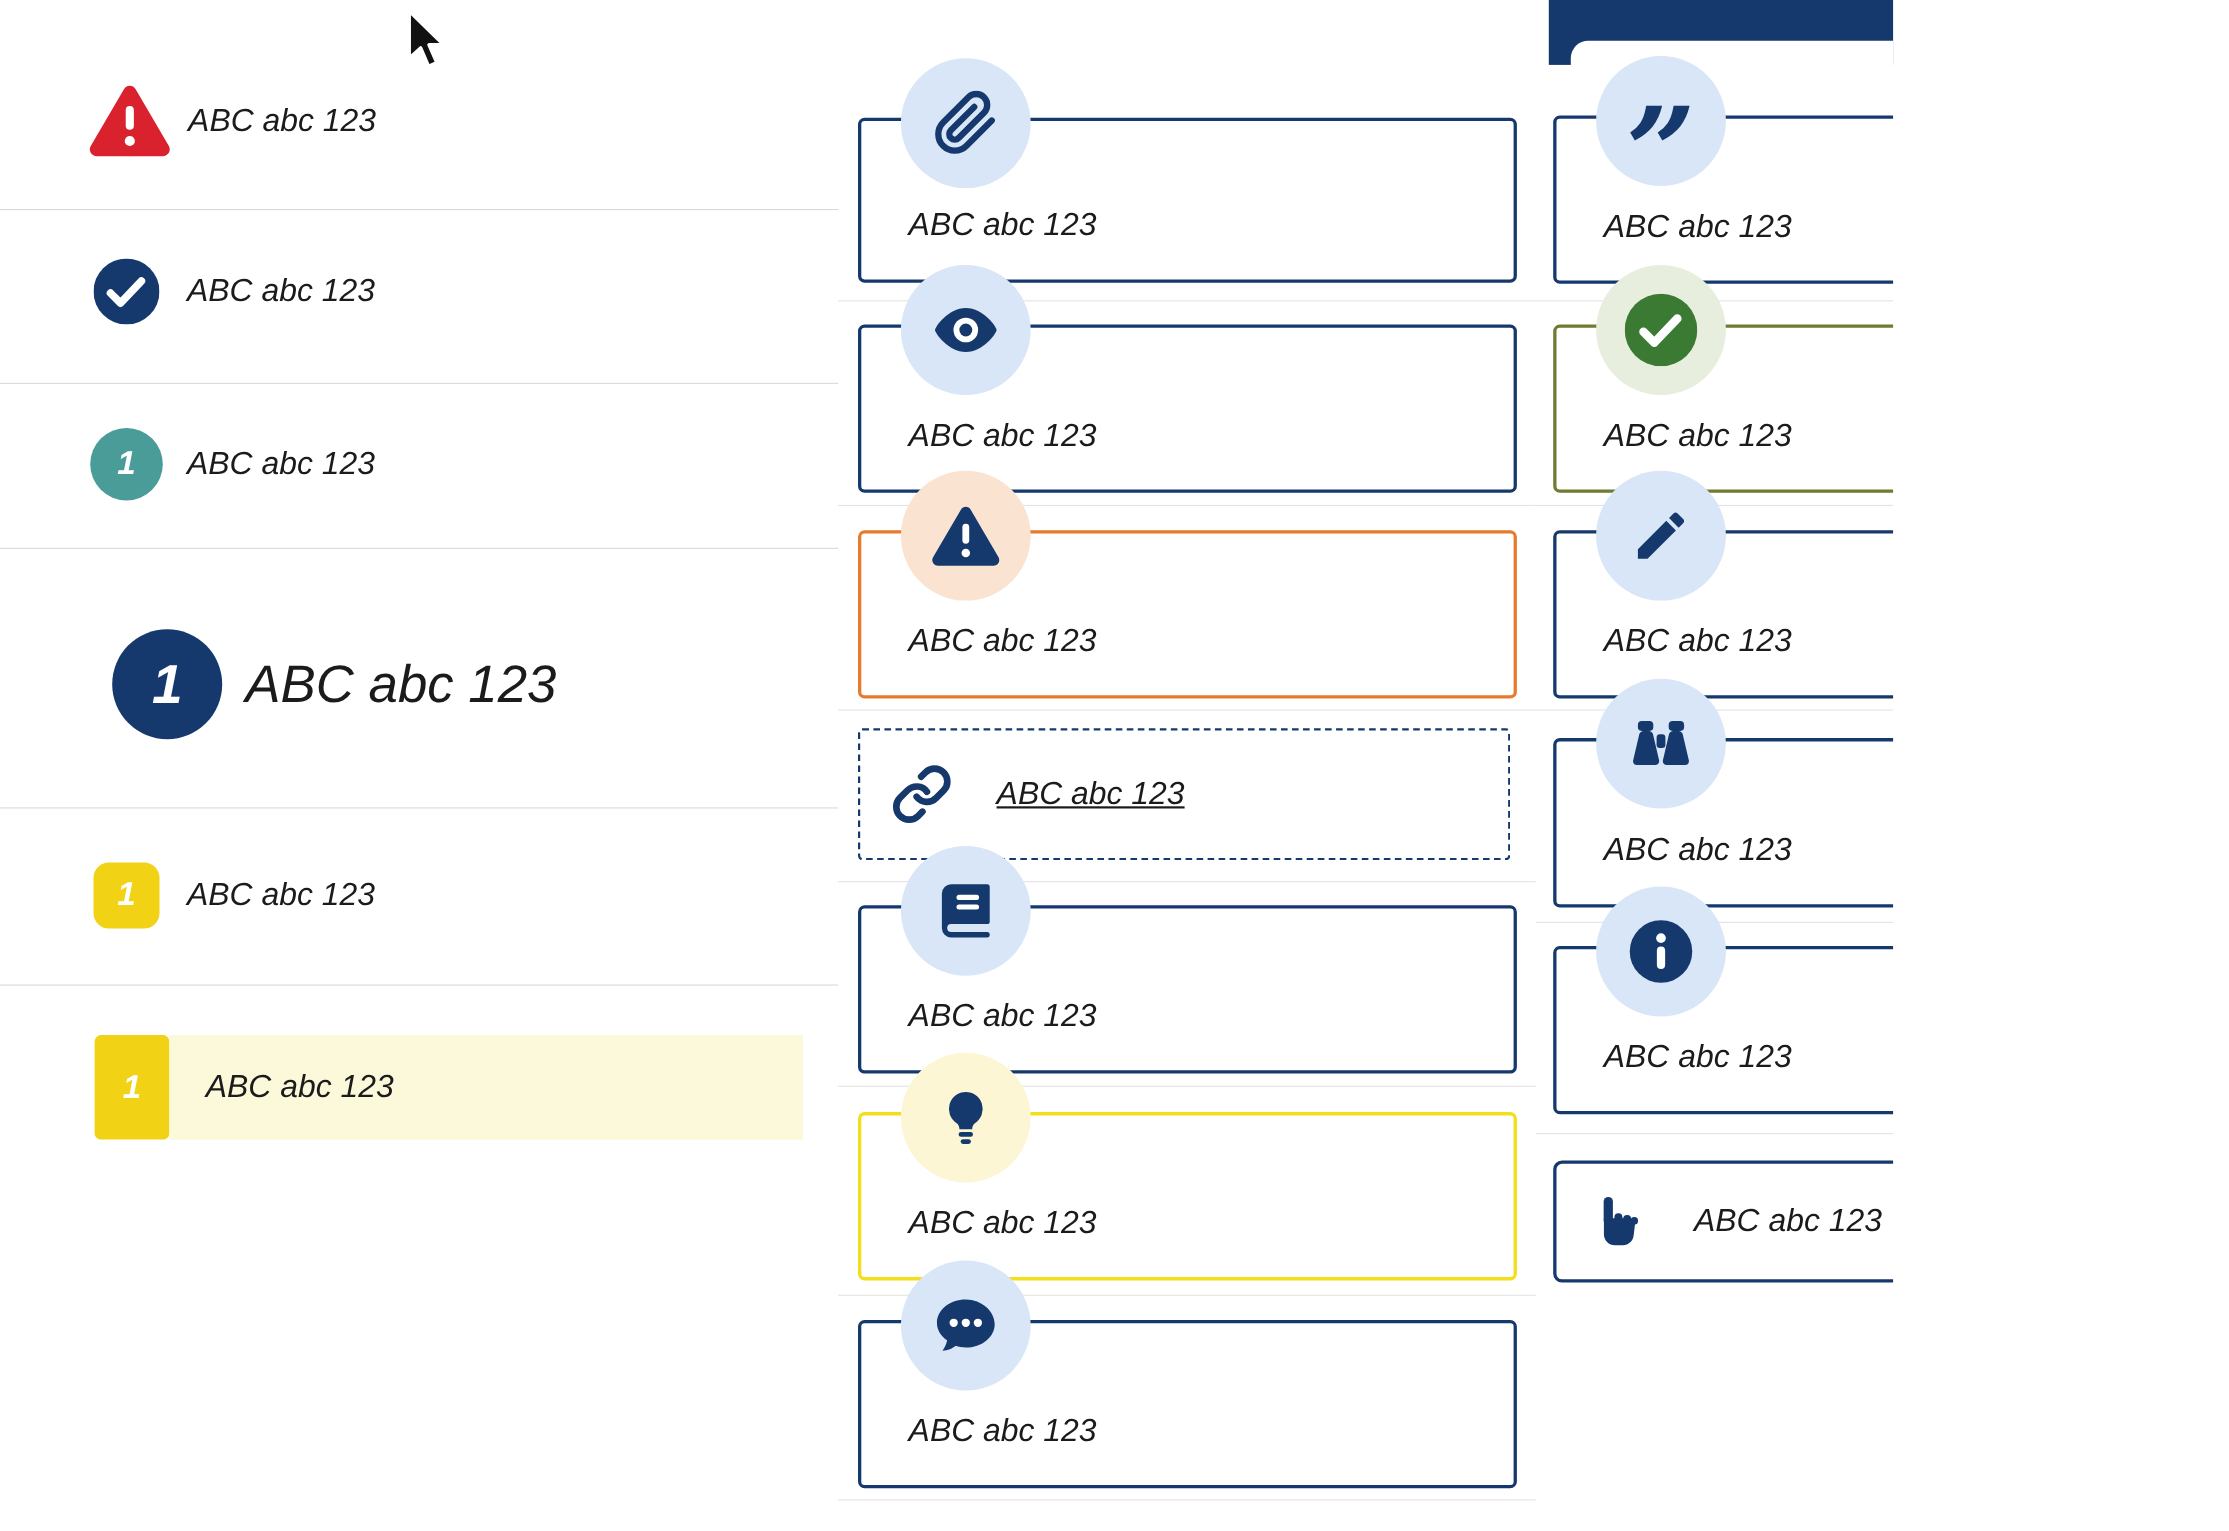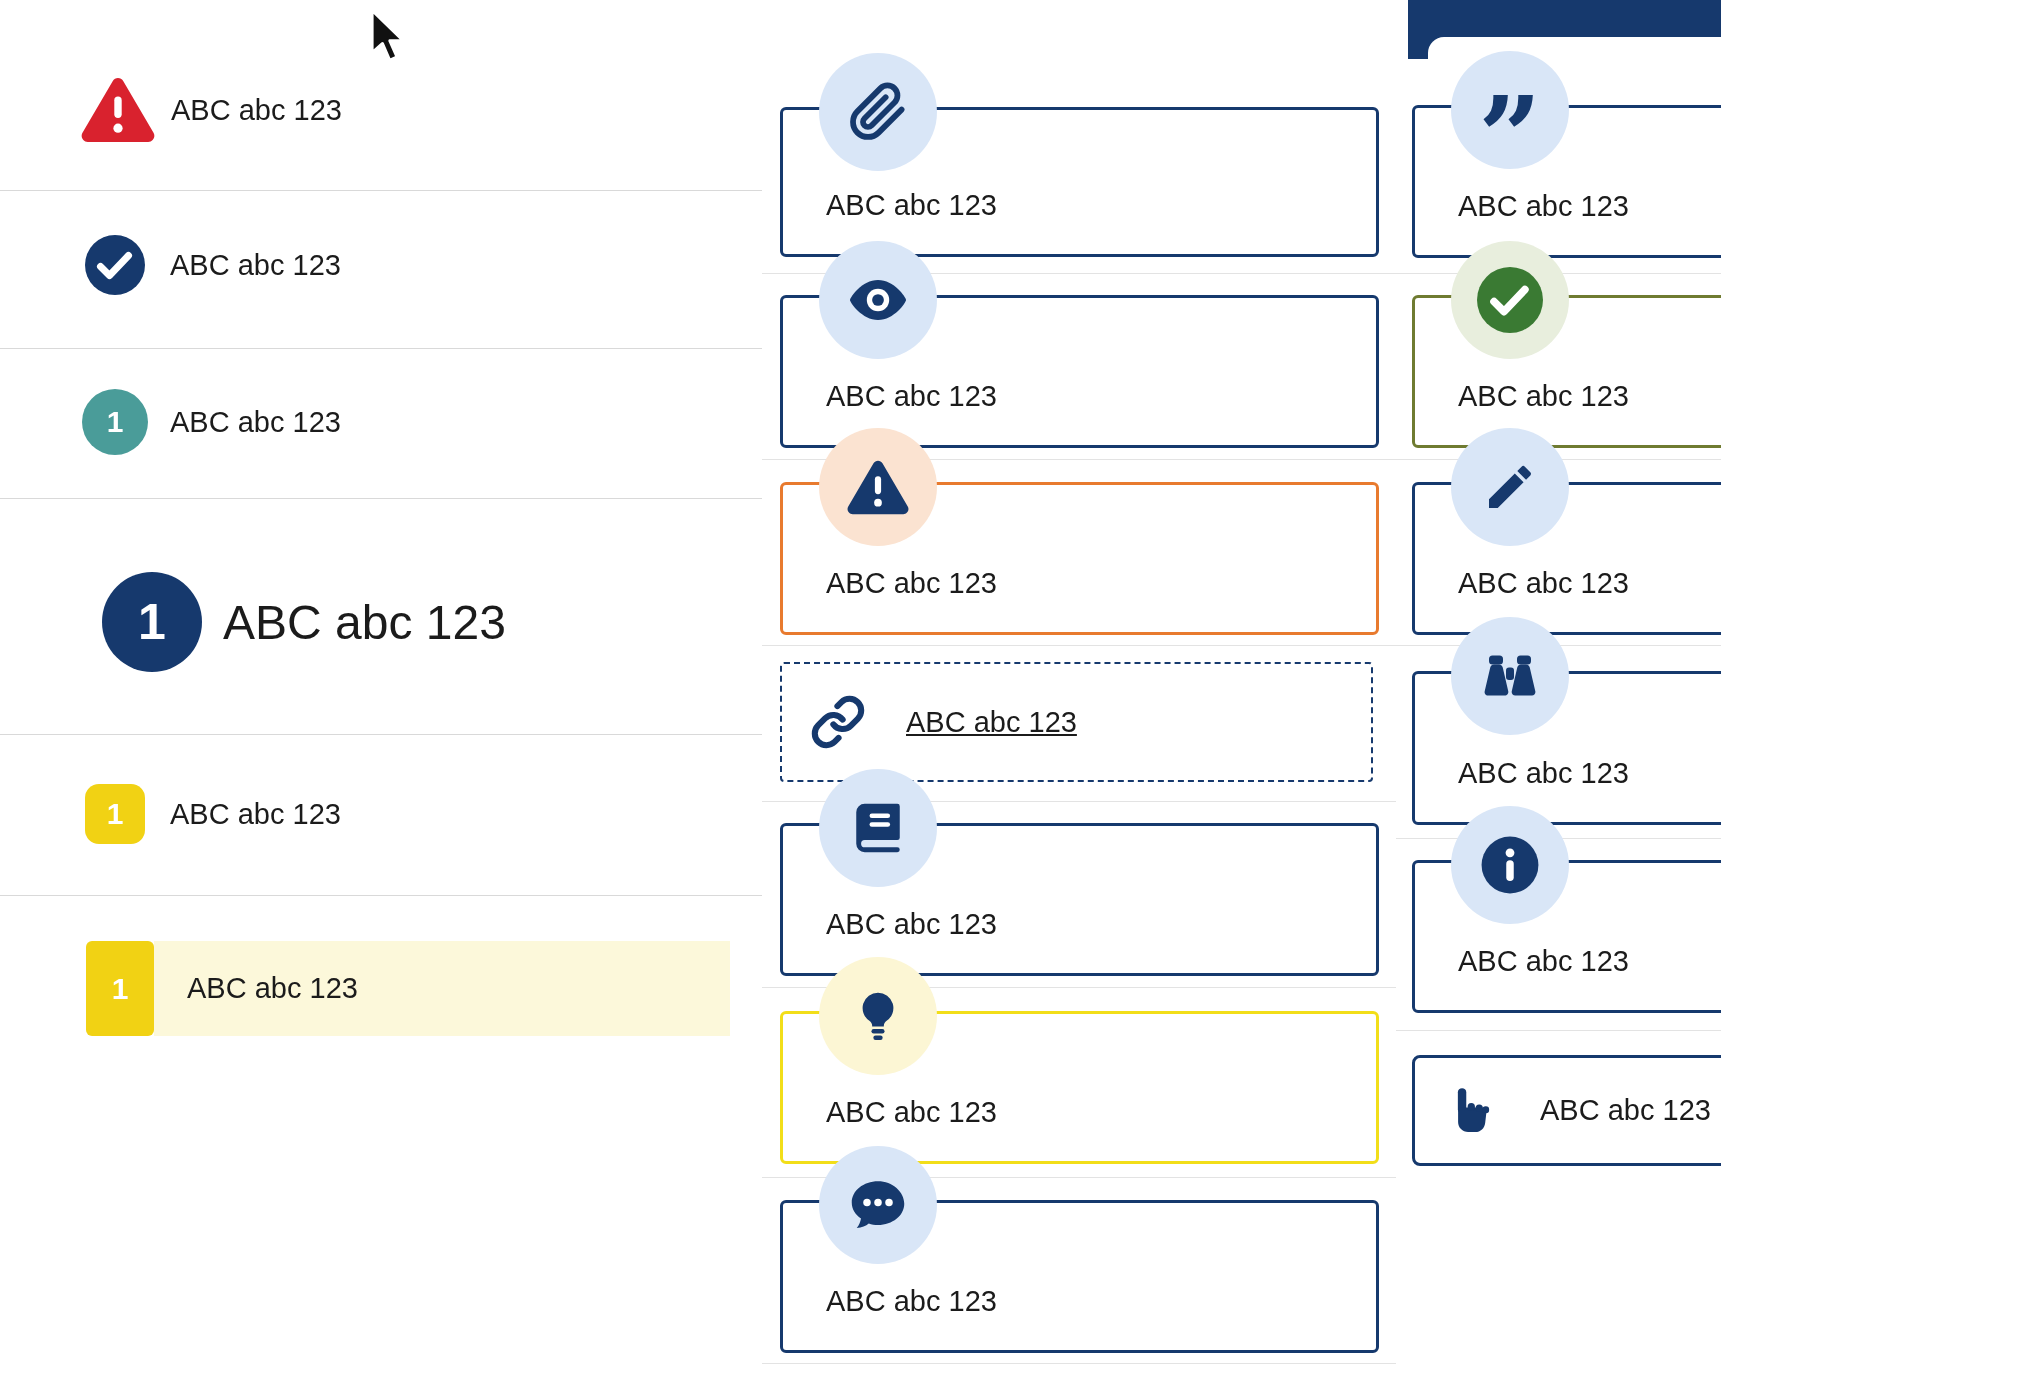--- a/index.html
+++ b/index.html
@@ -1,18 +1,18 @@
 <!DOCTYPE html>
 <html><head>
 <meta charset="utf-8">
 <style>
   html,body{margin:0;padding:0;background:#fff;}
   .stage{
     position:relative;width:1721px;height:1392px;background:#ffffff;overflow:hidden;
-    font-family:"Liberation Sans","DejaVu Sans",sans-serif;color:#1b1b1b;
+    font-family:"Liberation Sans","DejaVu Sans",sans-serif;color:#1b1b1b;font-style:italic;
   }
   
   .hr-left{position:absolute;left:0;width:762px;height:1px;background:#d9d9d9;}
   .hr-mid{position:absolute;left:762px;width:634px;height:1px;background:#e3e3e3;}
   .hr-right{position:absolute;left:1396px;width:630px;height:1px;background:#e3e3e3;}
 
   
   .left-item{position:absolute;display:flex;align-items:center;}
   .left-label{font-size:29px;}
   .left-label.big{font-size:48px;}

